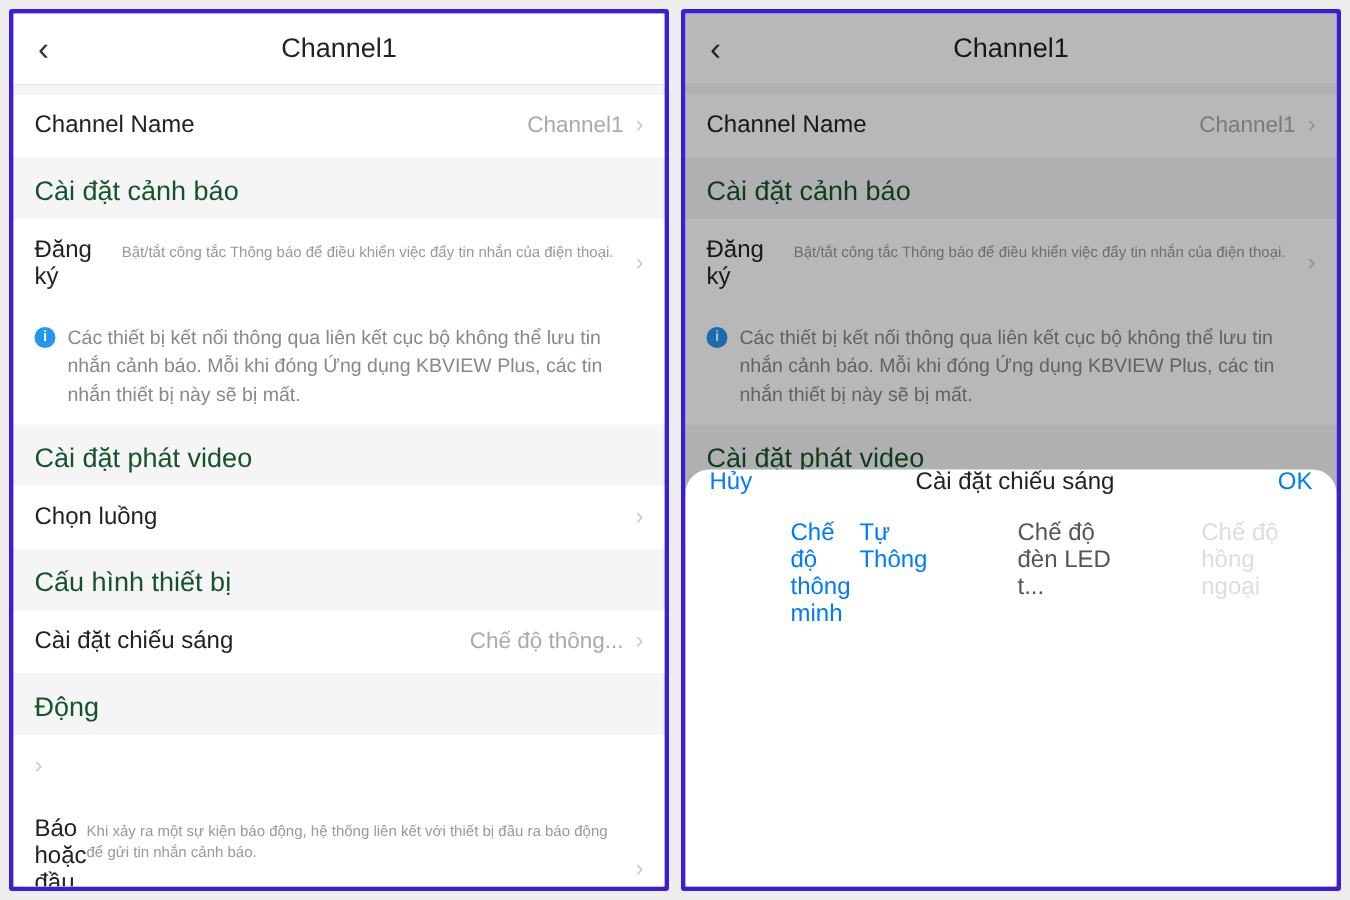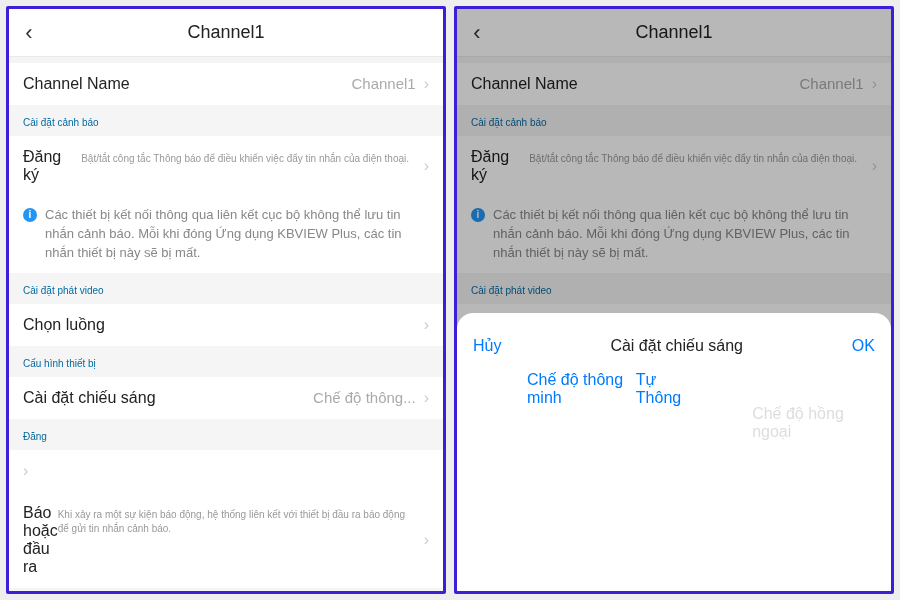--- a/index.html
+++ b/index.html
@@ -87,22 +87,22 @@
     padding-right: 20px;
   }
   .row.sub .chevron {
     position: absolute;
     right: 14px;
     top: 50%;
     transform: translateY(-50%);
   }
   .section {
     padding: 12px 14px 8px;
-    font-size: 10px;
-    color: #0369a1;
+    font-size: 18px;
+    color: #14532d;
   }
   .info {
     background: #fff;
     display: flex;
     gap: 8px;
     padding: 10px 14px;
     font-size: 13px;
     color: #888;
     line-height: 1.45;
   }
@@ -126,21 +126,21 @@
     background: #fff;
     border-radius: 16px 16px 0 0;
     z-index: 10;
     display: flex;
     flex-direction: column;
   }
   .sheet-head {
     display: flex;
     align-items: center;
     justify-content: space-between;
-    padding: 24px 16px 8px;
+    padding: 0 16px 8px;
   }
   .sheet-cancel, .sheet-ok {
     color: #007aff;
     font-size: 16px;
   }
   .sheet-title {
     font-size: 16px;
     color: #222;
   }
   .sheet-desc {
@@ -159,21 +159,21 @@
     padding-left: 40px;
   }
   .picker-row {
     display: flex;
     justify-content: space-around;
     padding: 8px 30px;
     font-size: 16px;
   }
   .picker-row.sel { color: #007aff; font-weight: 500; }
   .picker-row.near { color: #555; }
-  .picker-row.far { color: #ddd; margin-top: 34px; }
+  .picker-row.far { color: #ddd; }
 </style>
 </head>
 <body>
 
 <div class="phone">
   <div class="header">
     <div class="back">‹</div>
     <div class="header-title">Channel1</div>
   </div>
   <div class="content">
@@ -197,21 +197,21 @@
     <div class="row">
       <span class="label">Chọn luồng</span>
       <span class="chevron">›</span>
     </div>
     <div class="section">Cấu hình thiết bị</div>
     <div class="row">
       <span class="label">Cài đặt chiếu sáng</span>
       <span class="value">Chế độ thông...</span>
       <span class="chevron">›</span>
     </div>
-    <div class="section">Đăng</div>
+    <div class="section">Động</div>
     <div class="row">
       <span class="chevron">›</span>
     </div>
     <div class="row sub">
       <span class="label">Báo hoặc đầu ra</span>
       <span class="sublabel">Khi xảy ra một sự kiện báo động, hệ thống liên kết với thiết bị đầu ra báo động để gửi tin nhắn cảnh báo.</span>
       <span class="chevron">›</span>
     </div>
 
   </div>
@@ -251,18 +251,21 @@
     <div class="sheet-head">
       <span class="sheet-cancel">Hủy</span>
       <span class="sheet-title">Cài đặt chiếu sáng</span>
       <span class="sheet-ok">OK</span>
     </div>
     <div class="picker">
       <div class="picker-row sel">
         <span>Chế độ thông minh</span>
         <span>Tự Thông</span>
       </div>
+      <div class="picker-row near">
+        <span>Chế độ đèn LED t...</span>
+      </div>
       <div class="picker-row far">
         <span>Chế độ hồng ngoại</span>
       </div>
     </div>
   </div>
 </div>
 
 </body></html>

